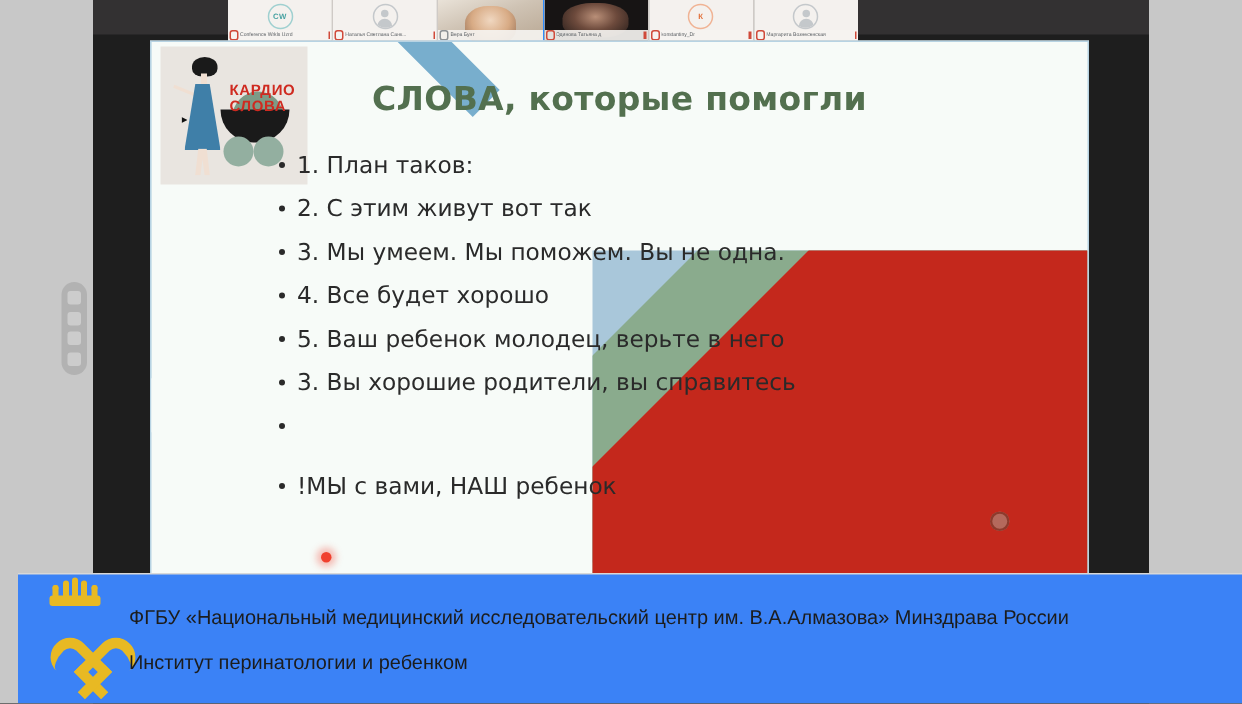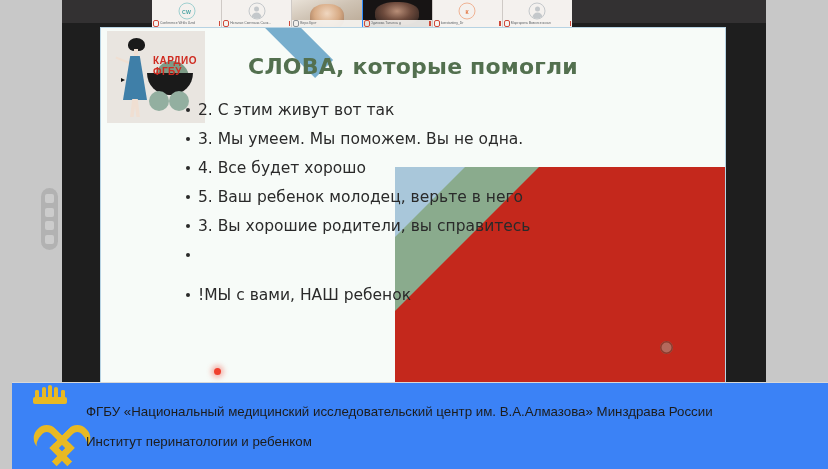--- a/index.html
+++ b/index.html
@@ -372,27 +372,31 @@
       <div class="fig-dress"></div>
       <div class="fig-legs"></div>
       <div class="fig-pointer"></div>
       <div class="pram-hood"></div>
       <div class="pram-heart"></div>
       <div class="pram-body"></div>
       <div class="wheel w-l"></div>
       <div class="wheel w-r"></div>
       <div class="logo-txt">
         <div>КАРДИО</div>
-        <div>ФГБУ</div>
+        <div>СЛОВА</div>
       </div>
     </div>
 
     <div id="slide-title">СЛОВА, которые помогли</div>
 
     <div id="bullets">
+      <div class="bullet">
+          <span class="dot"></span>
+          <span>1.  План таков:</span>
+        </div>
       <div class="bullet">
           <span class="dot"></span>
           <span>2. С этим живут вот так</span>
         </div>
       <div class="bullet">
           <span class="dot"></span>
           <span>3. Мы умеем. Мы поможем. Вы не одна.</span>
         </div>
       <div class="bullet">
           <span class="dot"></span>

